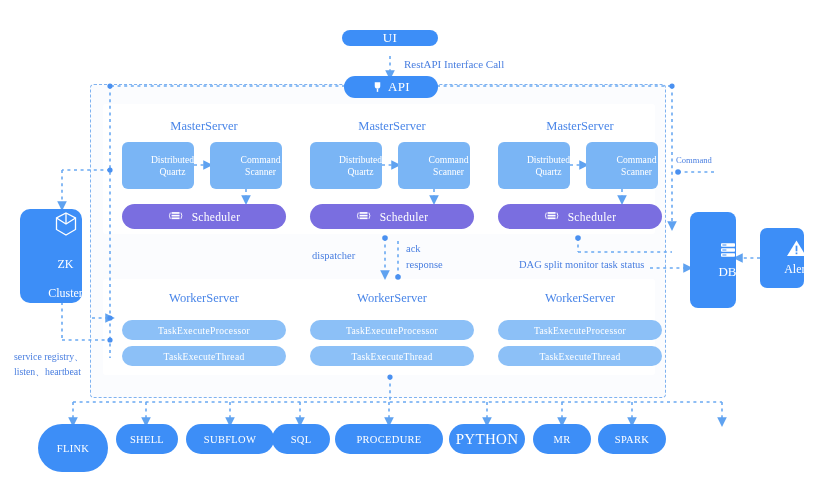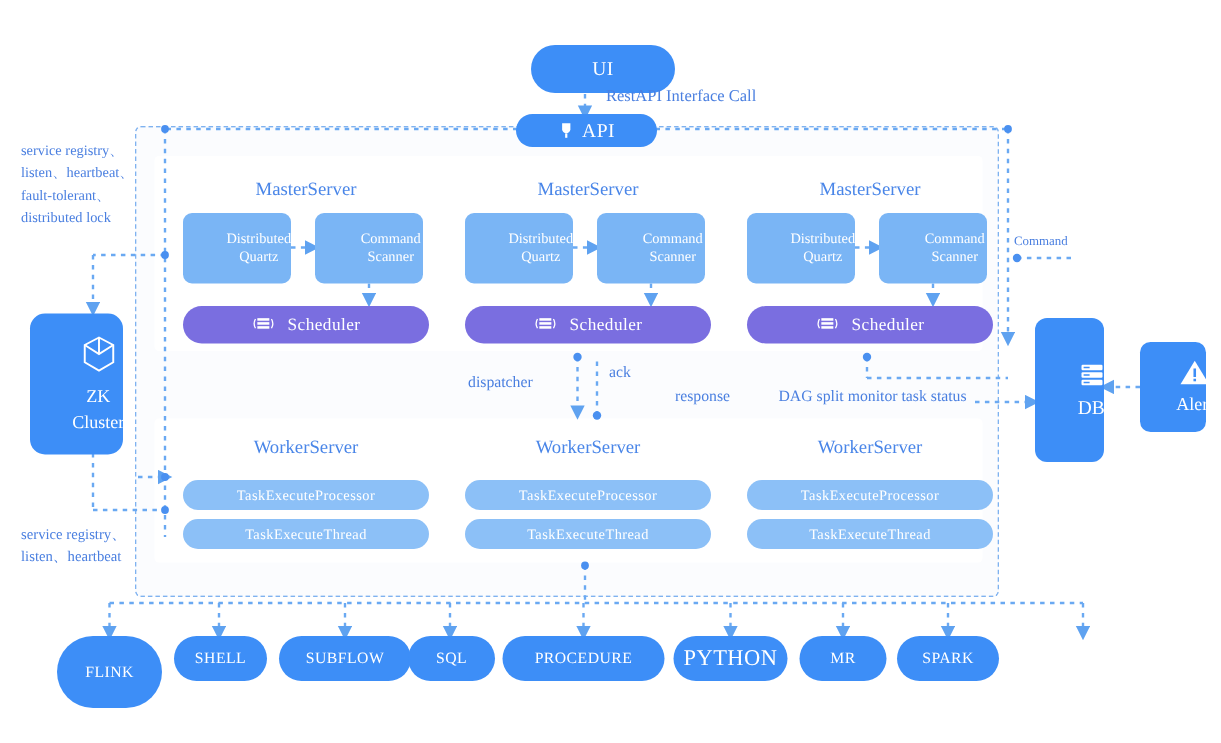--- a/index.html
+++ b/index.html
@@ -145,39 +145,38 @@
       <circle cx="110" cy="340" r="2.6"></circle>
       <circle cx="398" cy="277" r="2.8"></circle>
       <circle cx="385" cy="238" r="2.8"></circle>
       <circle cx="578" cy="238" r="2.8"></circle>
       <circle cx="672" cy="86" r="2.6"></circle>
       <circle cx="678" cy="172" r="2.8"></circle>
       <circle cx="390" cy="377" r="2.6"></circle>
     </g>
   </svg>
 
-  <div class="abs pill blue-strong" style="left:354px;top:30px;width:96px;height:32px;font-size:13px;">
+  <div class="abs pill blue-strong" style="left:342px;top:30px;width:96px;height:16px;font-size:13px;">
     <span>UI</span>
   </div>
 
   <div class="abs lbl" style="left:404px;top:58px;font-size:11px;">RestAPI Interface Call</div>
 
   <div class="abs pill blue-strong" style="left:344px;top:76px;width:94px;height:22px;font-size:13px;gap:5px;">
     <span class="icon">
       <svg width="11" height="12" viewBox="0 0 12 13">
         <path d="M3 1.3h6v4.2a3 3 0 0 1-3 3 3 3 0 0 1-3-3z" fill="#ffffff"></path>
         <rect x="5.2" y="8.6" width="1.6" height="3.2" fill="#ffffff"></rect>
       </svg>
     </span>
     <span>API</span>
   </div>
 
-  <div class="abs lbl lbl-wrap" style="left:14px;top:94px;width:76px;font-size:9.6px;line-height:1.55;">service registry、listen、heartbeat、fault-tolerant、distributed lock</div>
-
-  <div class="abs rbox blue-strong" style="left:20px;top:209px;width:62px;height:94px;border-radius:10px;flex-direction:column;gap:2px;font-size:12px;">
+
+  <div class="abs rbox blue-strong" style="left:20px;top:209px;width:62px;height:94px;border-radius:10px;flex-direction:column;gap:14px;font-size:12px;">
     <span class="icon" style="margin-bottom:6px;">
       <svg width="24" height="26" viewBox="0 0 24 26" fill="none" stroke="#ffffff" stroke-width="1.3">
         <path d="M12 2 L21.5 7 V18.5 L12 24 L2.5 18.5 V7 Z"></path>
         <path d="M12 2 L12 13"></path>
         <path d="M2.5 7 L12 13 L21.5 7"></path>
       </svg>
     </span>
     <span>ZK</span>
     <span>Cluster</span>
   </div>
@@ -245,21 +244,21 @@
         <rect x="4" y="7" width="9" height="1.9" fill="#fff"></rect>
         <path d="M2.6 1.6 Q0.6 5 2.6 8.6" stroke="#fff" stroke-width="1" fill="none"></path>
         <path d="M14.6 1.6 Q16.6 5 14.6 8.6" stroke="#fff" stroke-width="1" fill="none"></path>
       </svg>
     </span>
     <span>Scheduler</span>
   </div>
 
   <div class="abs lbl" style="left:312px;top:250px;font-size:10.5px;">dispatcher</div>
   <div class="abs lbl" style="left:406px;top:243px;font-size:10.5px;">ack</div>
-  <div class="abs lbl" style="left:406px;top:259px;font-size:10.5px;margin-left:44px;">response</div>
+  <div class="abs lbl" style="left:406px;top:259px;font-size:10.5px;">response</div>
   <div class="abs lbl" style="left:519px;top:259px;font-size:10.5px;">DAG split monitor task status</div>
 
   <div class="abs section-title" style="left:122px;top:291px;width:164px;">WorkerServer</div>
   <div class="abs pill blue-soft" style="left:122px;top:320px;width:164px;height:20px;font-size:9.6px;">TaskExecuteProcessor</div>
   <div class="abs pill blue-soft" style="left:122px;top:346px;width:164px;height:20px;font-size:9.6px;">TaskExecuteThread</div>
 
   <div class="abs section-title" style="left:310px;top:291px;width:164px;">WorkerServer</div>
   <div class="abs pill blue-soft" style="left:310px;top:320px;width:164px;height:20px;font-size:9.6px;">TaskExecuteProcessor</div>
   <div class="abs pill blue-soft" style="left:310px;top:346px;width:164px;height:20px;font-size:9.6px;">TaskExecuteThread</div>
 

